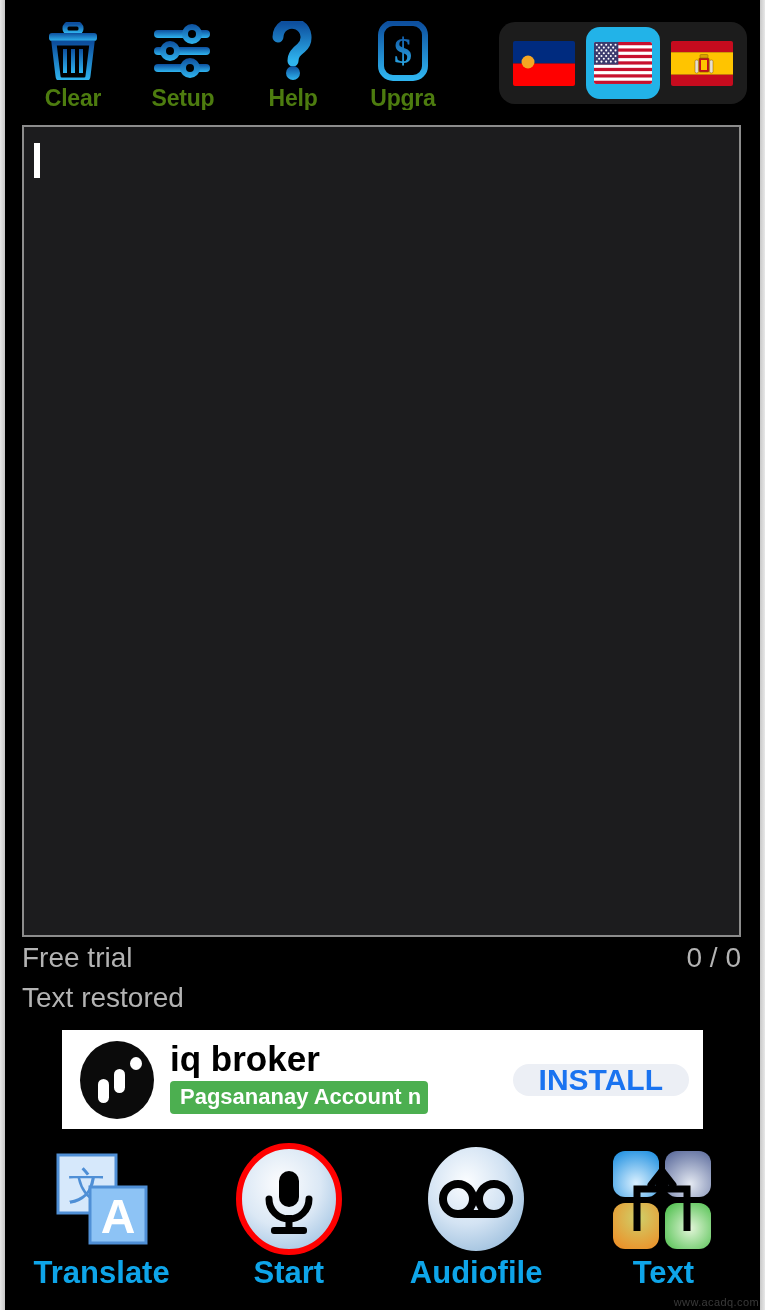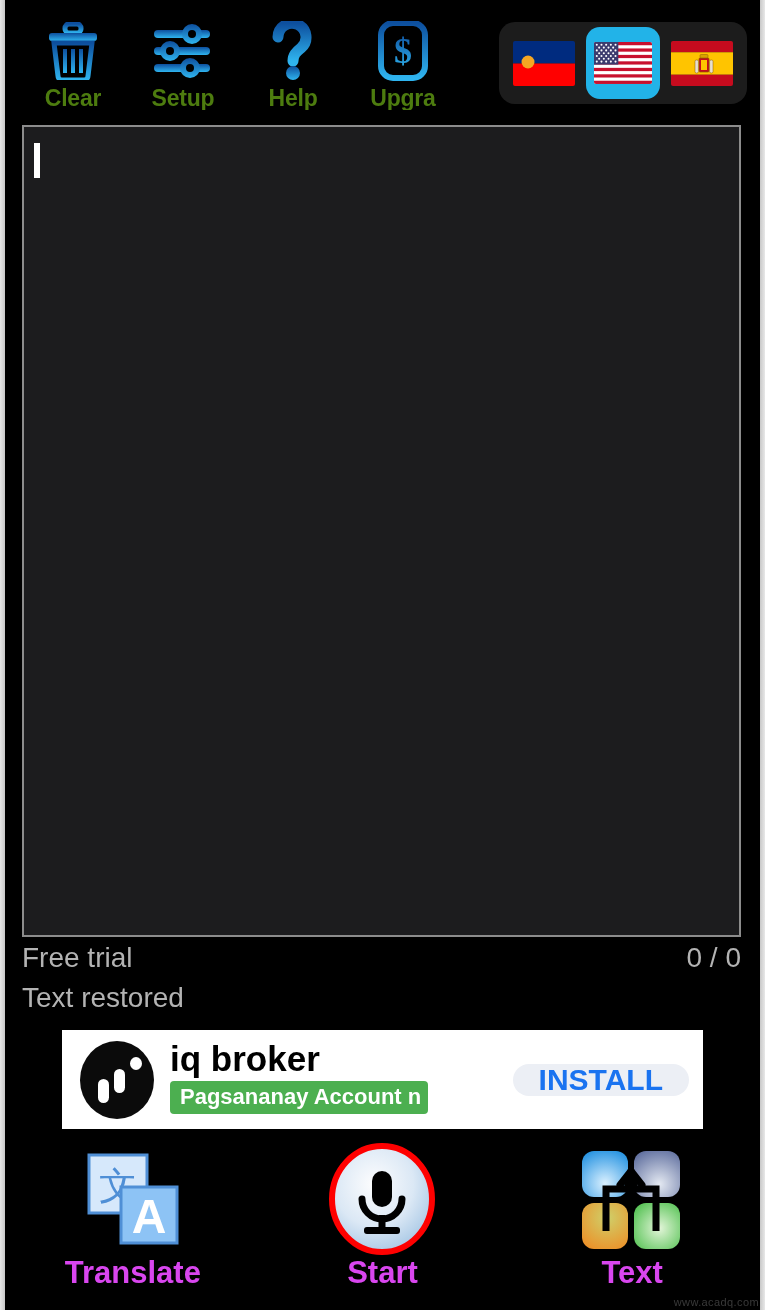--- a/index.html
+++ b/index.html
@@ -235,21 +235,21 @@
   }
   .nav-icon {
     height: 112px;
     display: flex;
     align-items: center;
     justify-content: center;
   }
   .nav-label {
     font-size: 31px;
     font-weight: bold;
-    color: #d946ef;
+    color: #0ea5e9;
     line-height: 1;
     margin-top: 2px;
     white-space: nowrap;
   }
 
   .watermark {
     position: absolute;
     right: 6px;
     bottom: 2px;
     font-size: 11px;
@@ -480,20 +480,38 @@
           <ellipse cx="56" cy="56" rx="50" ry="53" fill="url(#gMic)" stroke="#ff0000" stroke-width="6"></ellipse>
           <rect x="46" y="28" width="20" height="36" rx="10" fill="#000000"></rect>
           <path d="M36 56 a20 20 0 0 0 40 0" fill="none" stroke="#000000" stroke-width="7" stroke-linecap="round"></path>
           <rect x="52.5" y="72" width="7" height="13" fill="#000000"></rect>
           <rect x="38" y="84" width="36" height="7" rx="3" fill="#000000"></rect>
         </svg>
       </span>
       <span class="nav-label">Start</span>
     </div>
 
+    <div class="nav-btn">
+      <span class="nav-icon">
+        <svg width="112" height="112" viewBox="0 0 112 112">
+          <defs>
+            <radialGradient id="gAud" cx="40%" cy="34%" r="74%">
+              <stop offset="0%" stop-color="#fbfdff"></stop>
+              <stop offset="55%" stop-color="#d3e3f3"></stop>
+              <stop offset="100%" stop-color="#9dbfdd"></stop>
+            </radialGradient>
+          </defs>
+          <ellipse cx="56" cy="56" rx="48" ry="52" fill="url(#gAud)"></ellipse>
+          <circle cx="38" cy="56" r="15" fill="none" stroke="#000000" stroke-width="8"></circle>
+          <circle cx="74" cy="56" r="15" fill="none" stroke="#000000" stroke-width="8"></circle>
+          <rect x="38" y="67" width="36" height="8" fill="#000000"></rect>
+        </svg>
+      </span>
+      <span class="nav-label">Audiofile</span>
+    </div>
 
     <div class="nav-btn">
       <span class="nav-icon">
         <svg width="112" height="108" viewBox="0 0 112 108">
           <defs>
             <radialGradient id="sqBlue" cx="50%" cy="70%" r="80%">
               <stop offset="0%" stop-color="#d9f0ff"></stop>
                 <stop offset="100%" stop-color="#1e8fe0"></stop>
             </radialGradient>
             <radialGradient id="sqGray" cx="55%" cy="72%" r="85%">

